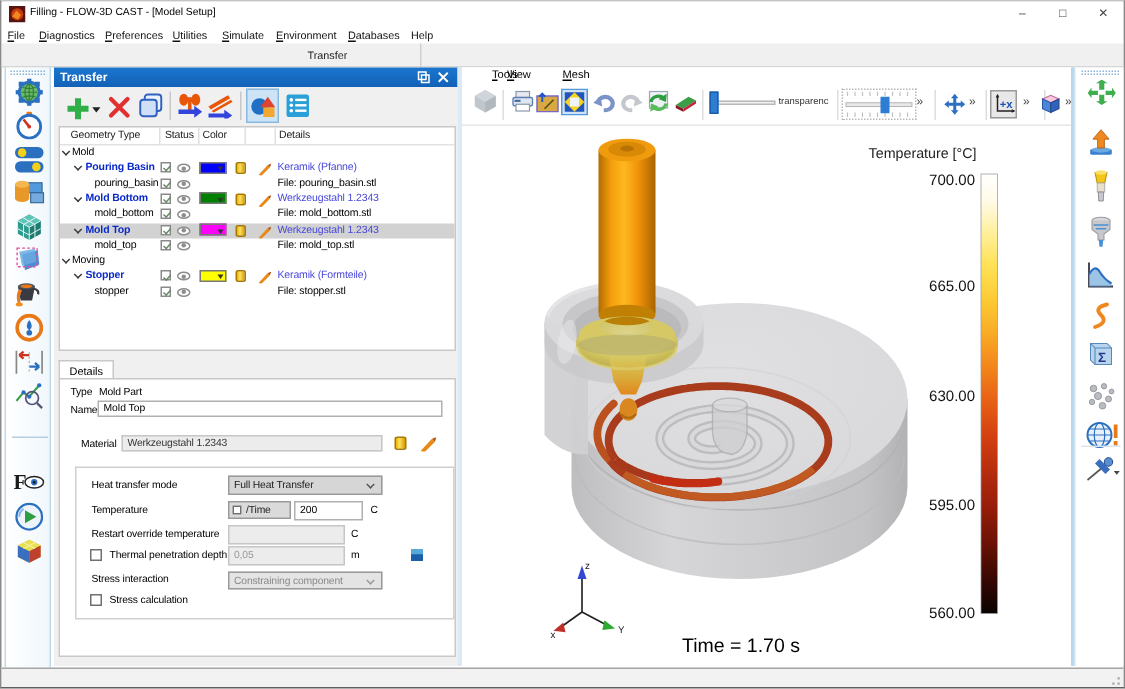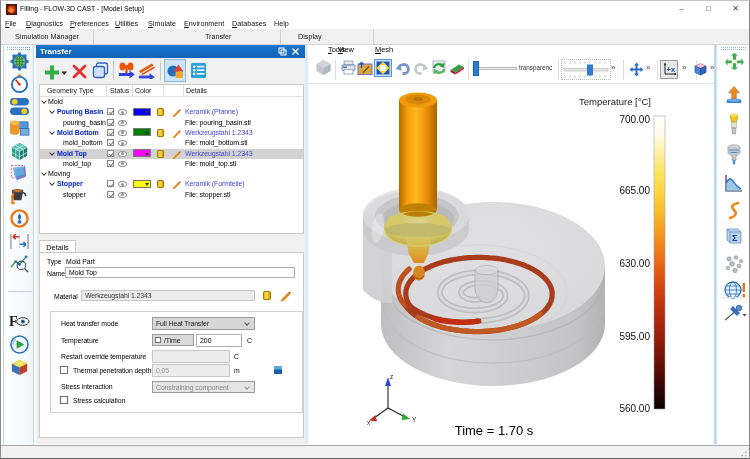--- a/index.html
+++ b/index.html
@@ -78,28 +78,22 @@
 <span style="left:25px"><u>D</u>iagnostics</span>
 <span style="left:69px"><u>P</u>references</span>
 <span style="left:114px"><u>U</u>tilities</span>
 <span style="left:147px"><u>S</u>imulate</span>
 <span style="left:183px"><u>E</u>nvironment</span>
 <span style="left:231px"><u>D</u>atabases</span>
 <span style="left:273px">Help</span>
 </div>
 
 <div class="abs" id="tabbar">
-<div class="tab" style="left:0">
-      <span style="position:absolute;left:14px;top:0">Simulation Manager</span>
-    </div>
 <div class="tab" style="left:187px">
       <span style="position:absolute;left:17px;top:0">Transfer</span>
-    </div>
-<div class="tab" style="left:280px">
-      <span style="position:absolute;left:17px;top:0">Display</span>
     </div>
 </div>
 
 <div class="abs" id="lefttb">
 <div class="grip" style="margin:2px 3px 0 3px"></div>
 <div id="lticons">
 <svg style="position:absolute;left:6px;top:7px" width="19" height="19" viewBox="0 0 20 20">
 <circle cx="10" cy="10" r="8" fill="#2a6fc0"></circle>
 <g fill="#2a6fc0">
           <rect x="8.5" y="0.5" width="3" height="4"></rect>

